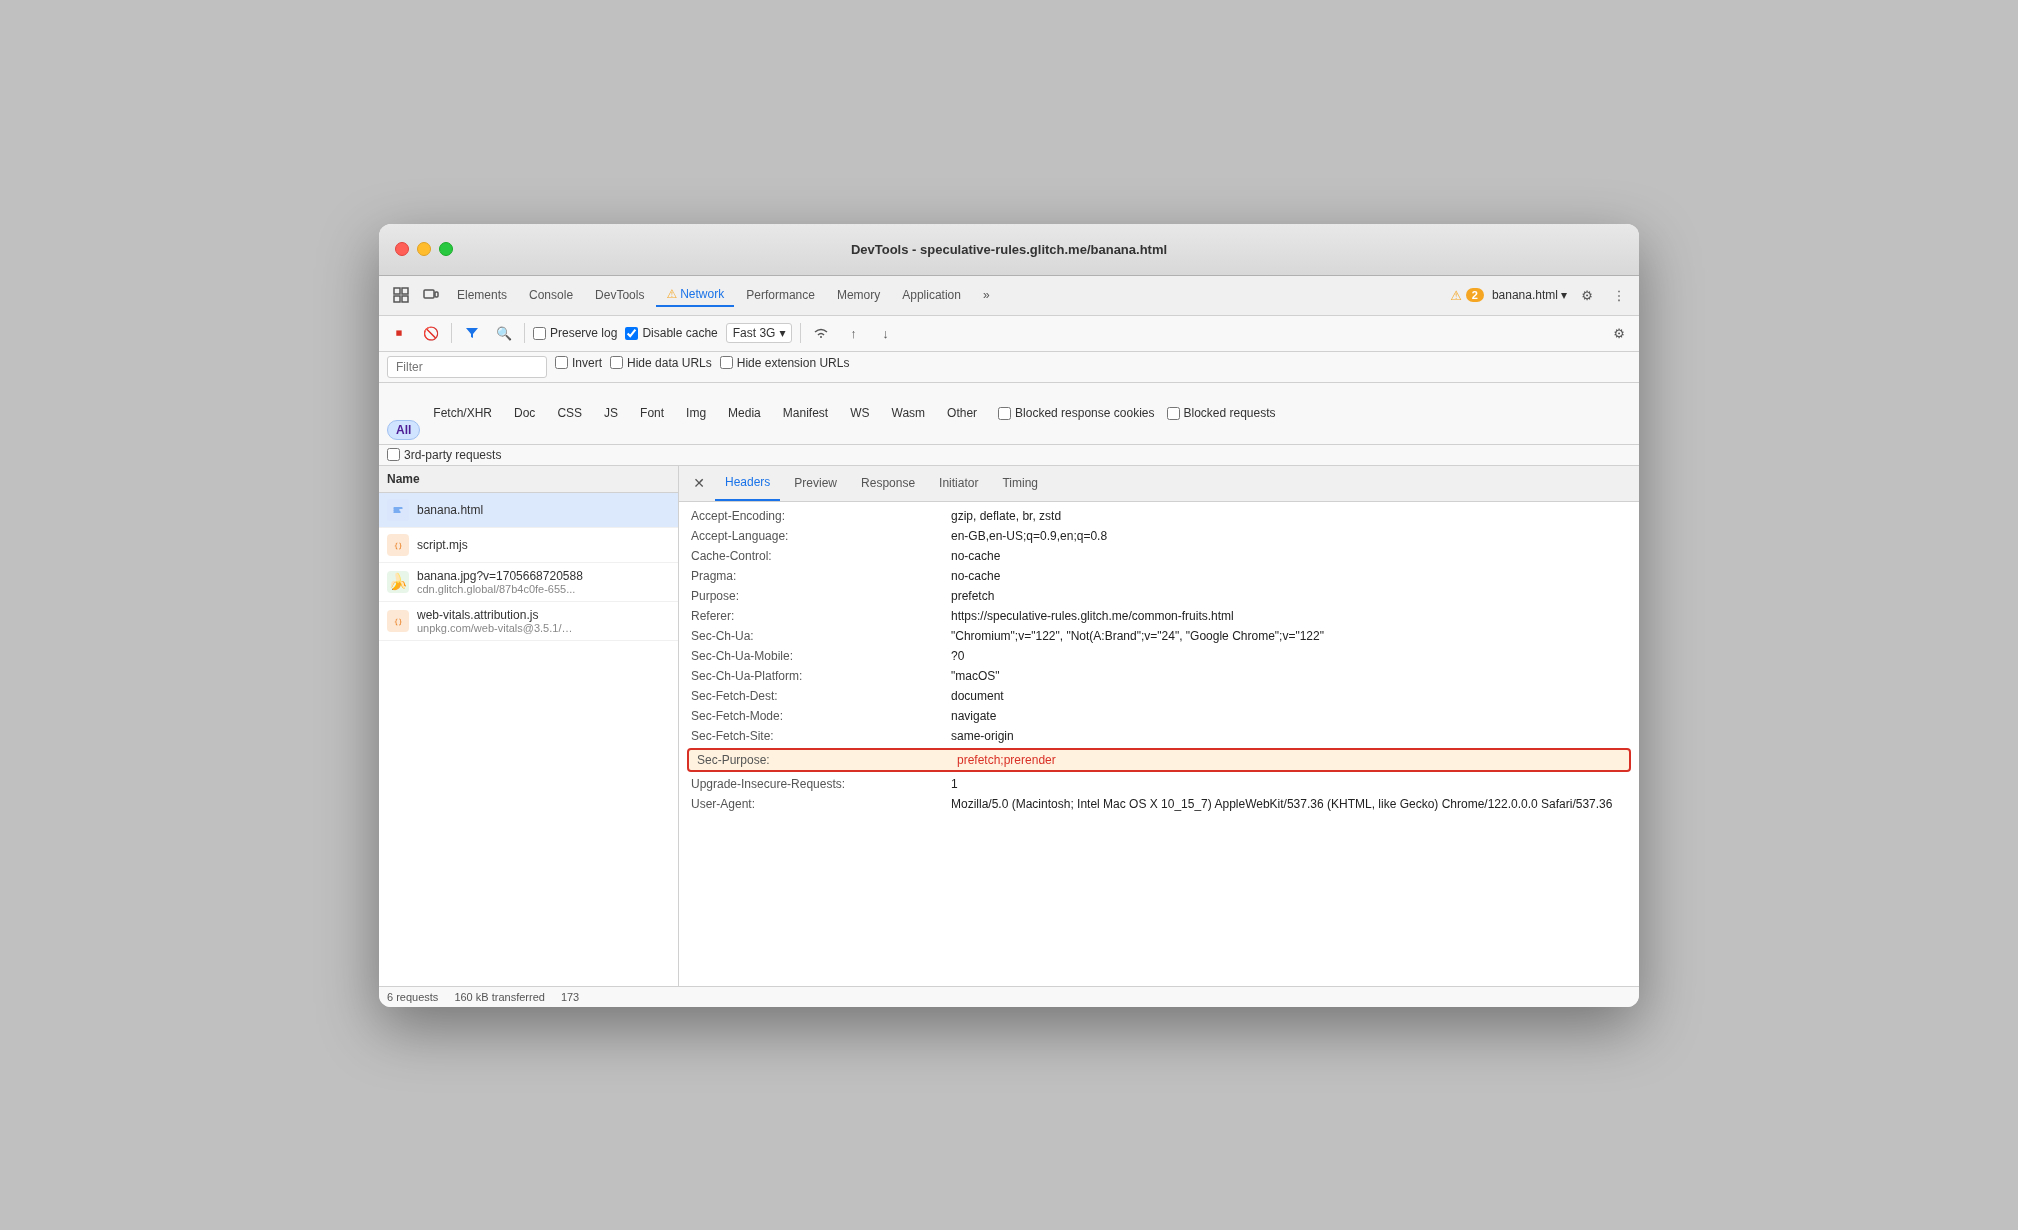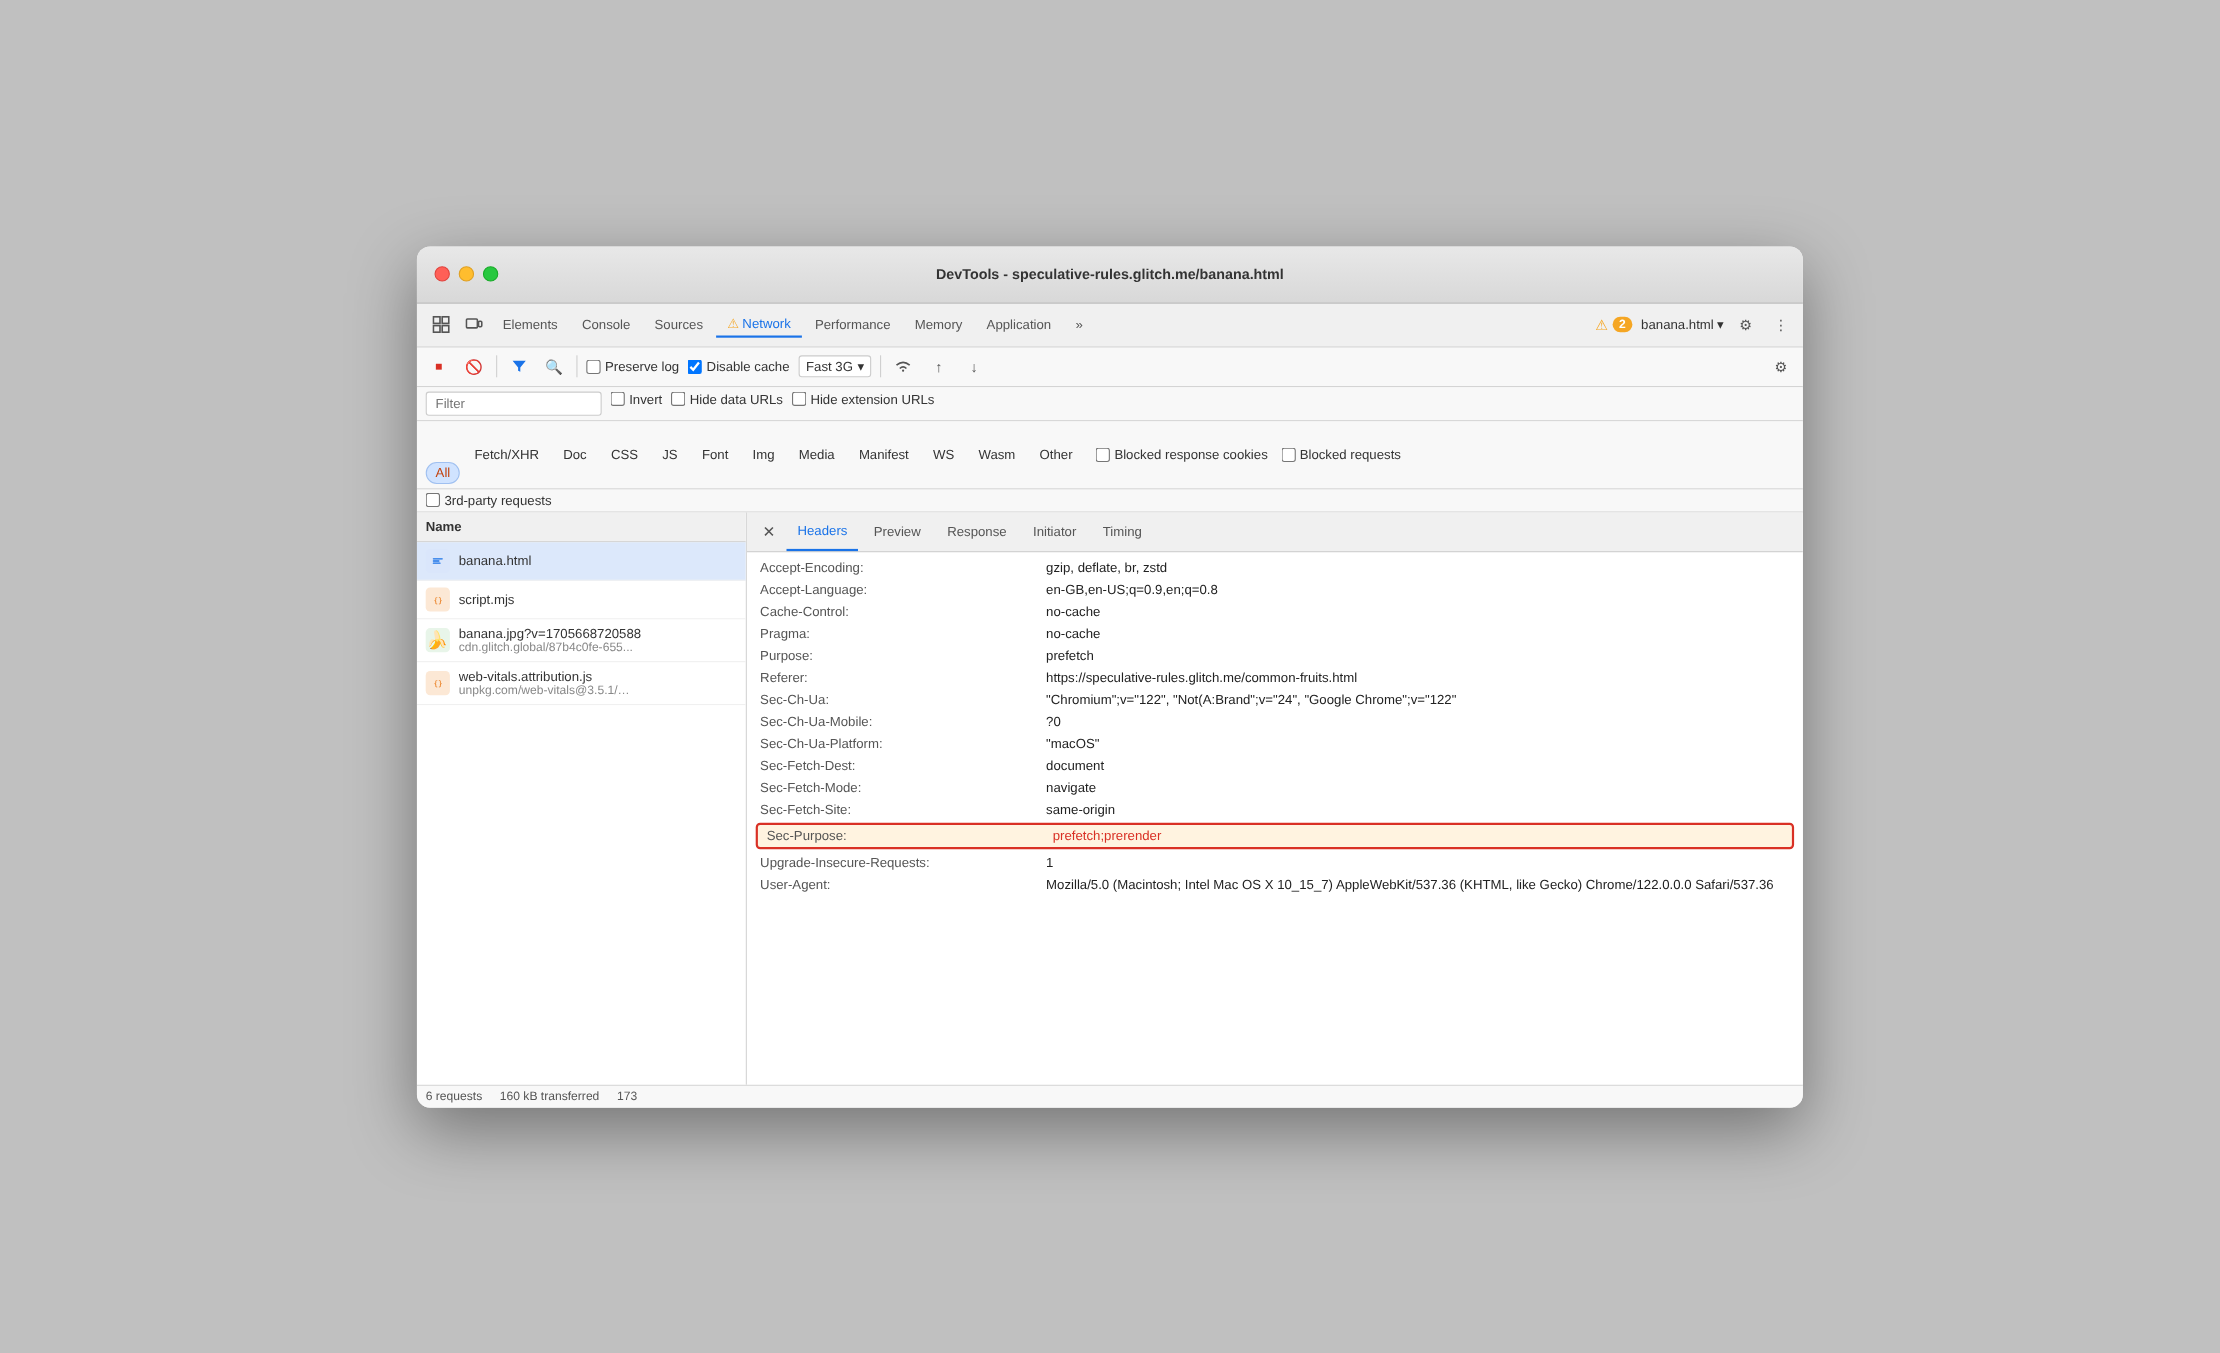--- a/index.html
+++ b/index.html
@@ -205,22 +205,22 @@
       border: 1px solid transparent;
       border-radius: 10px;
       cursor: pointer;
       background: none;
       color: #333;
       white-space: nowrap;
     }
     .type-btn.active {
       background: #d0e3ff;
       border-color: #a0c0f0;
-      color: #c2410c;
-      font-weight: 400;
+      color: #4c1d95;
+      font-weight: 700;
       margin-top: 33px;
     }
     .type-filters-right {
       margin-left: 8px;
       display: flex;
       align-items: center;
       gap: 12px;
     }
 
     
@@ -400,21 +400,21 @@
       </svg>
     </div>
     <div class="devtools-tab-icon">
       <svg width="16" height="16" viewBox="0 0 16 16" fill="none">
         <rect x="1" y="3" width="10" height="8" rx="1" stroke="#555" stroke-width="1.5"></rect>
         <rect x="12" y="5" width="3" height="5" rx="1" stroke="#555" stroke-width="1.5"></rect>
       </svg>
     </div>
     <div class="devtools-tab">Elements</div>
     <div class="devtools-tab">Console</div>
-    <div class="devtools-tab">Sources</div>
+    <div class="devtools-tab">DevTools</div>
     <div class="devtools-tab active">
       <span style="color:#f5a623;margin-right:3px;">⚠</span><span>Network</span>
     </div>
     <div class="devtools-tab">Performance</div>
     <div class="devtools-tab">Memory</div>
     <div class="devtools-tab">Application</div>
     <div class="devtools-tab">»</div>
     <div class="devtools-tabs-right">
       <div style="display:flex;align-items:center;gap:4px;">
         <span style="color:#f5a623;font-size:13px;">⚠</span>

